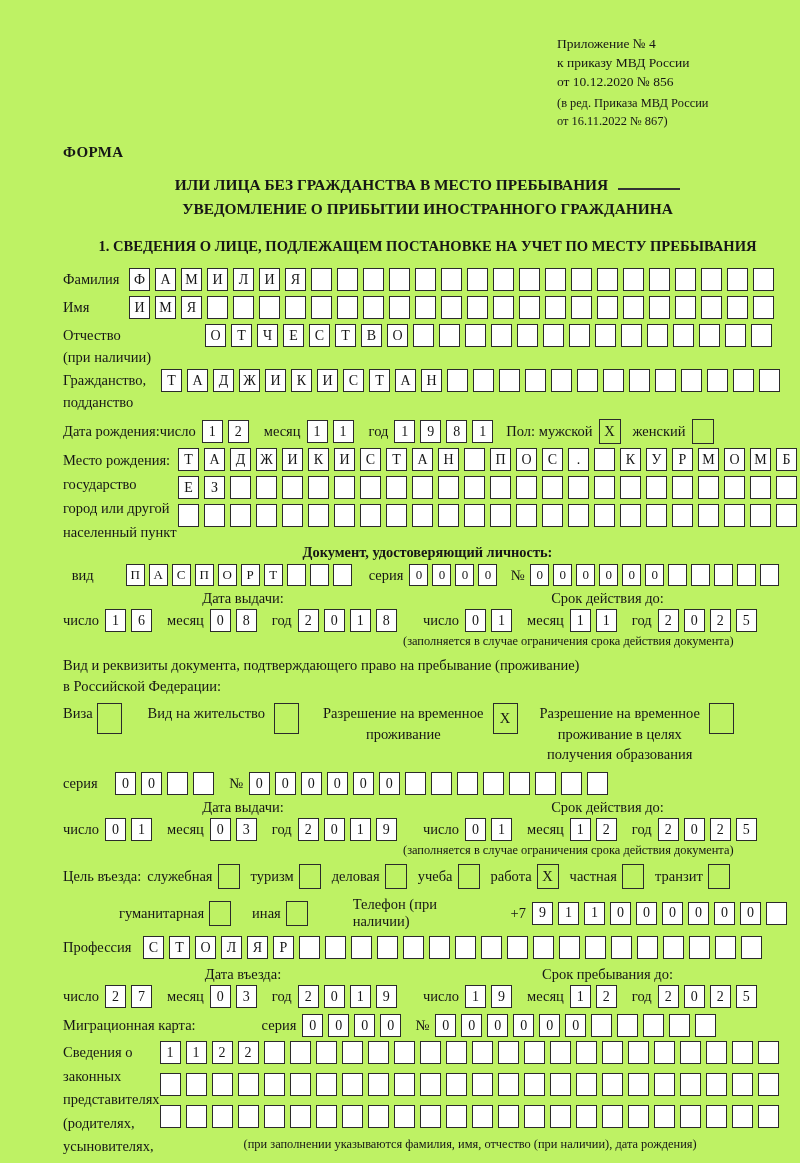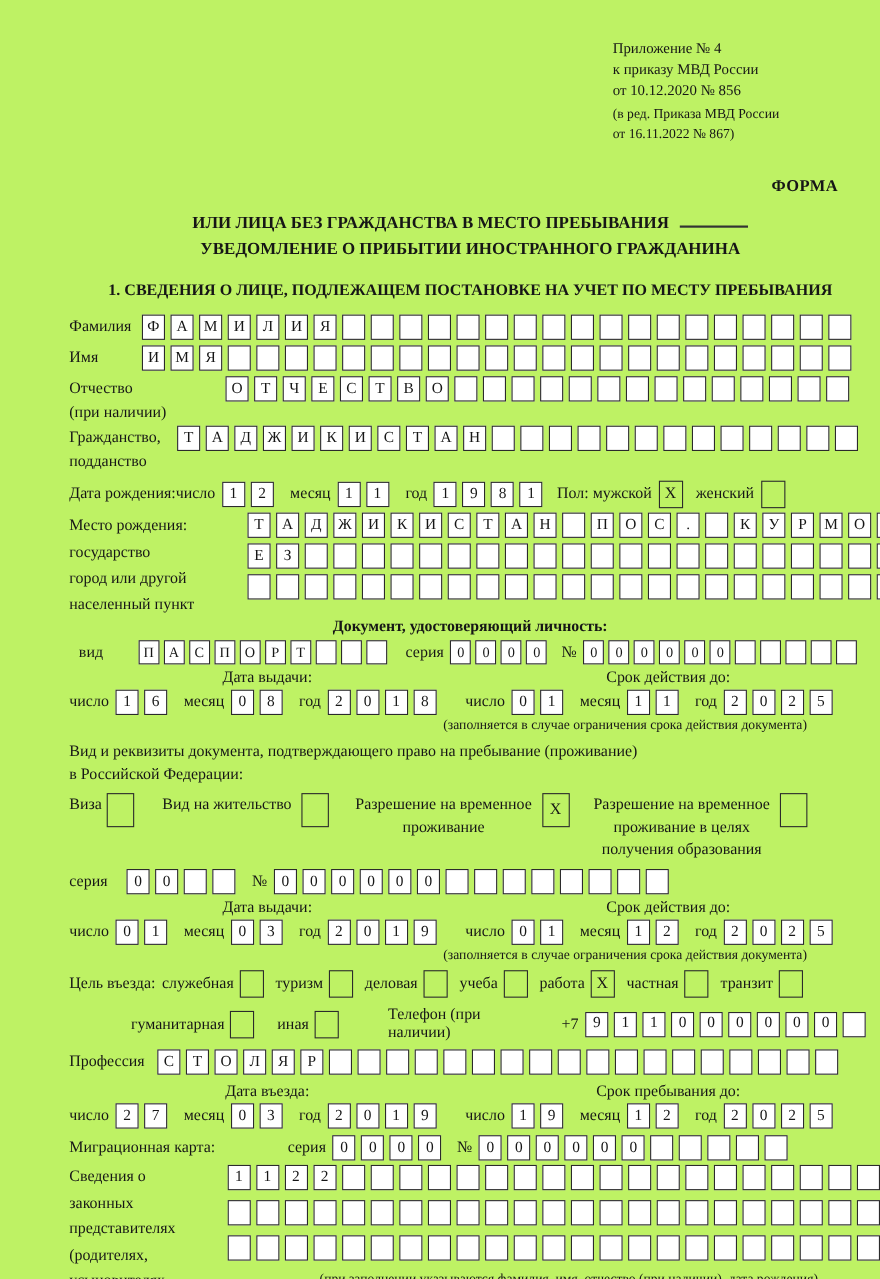--- a/index.html
+++ b/index.html
@@ -2,21 +2,21 @@
 <html><head>
 <meta charset="utf-8">
 <style>
   html,body{margin:0;padding:0;background:#fff;}
   .page{width:800px;height:1163px;box-sizing:border-box;padding:34px 8px 0 63px;
         background:#bef264;color:#161616;font-family:"Liberation Serif","DejaVu Serif",serif;
         overflow:hidden;position:relative;}
   
   .hdr{margin-left:494px;font-size:13.5px;line-height:1.42;}
   .hdr .amend{font-size:12.4px;line-height:1.38;margin-top:4px;}
-  .forma{font-weight:bold;text-align:right;padding-right:30px;margin-top:32px;font-size:15px;letter-spacing:.4px;}
+  .forma{font-weight:bold;text-align:left;padding-right:30px;margin-top:14px;font-size:15px;letter-spacing:.4px;}
   
   .title{text-align:center;font-weight:bold;font-size:15.4px;margin-top:12px;line-height:1.55;}
   .blank-line{display:inline-block;width:62px;border-bottom:2px solid #333;margin-left:10px;}
   .sec{font-weight:bold;text-align:center;font-size:14.6px;margin-top:18px;}
   
   .row{display:flex;align-items:flex-start;margin-top:5px;}
   .lbl{font-size:14.5px;line-height:23px;}
   .lbl2{font-size:14.5px;line-height:22px;}
   .cells{display:inline-flex;flex-wrap:nowrap;}
   .cell{flex:0 0 21px;width:21px;height:23px;margin-right:5px;border:1.7px solid #2b2b2b;
@@ -40,21 +40,21 @@
   
   .intro{font-size:14.5px;line-height:21px;margin-top:4px;}
   .optrow{display:flex;align-items:flex-start;margin-top:6px;}
   .opt{display:flex;align-items:flex-start;}
   .olbl{font-size:14.5px;line-height:1.4;text-align:center;margin-right:9px;}
   
   .vrow{display:flex;align-items:center;margin-top:6px;font-size:14.5px;flex-wrap:nowrap;}
   .vopt{display:flex;align-items:center;margin-right:11px;}
   .vopt .vlbl{margin-right:5px;}
   
-  .lblock{display:flex;margin-top:4px;gap:47px;}
+  .lblock{display:flex;margin-top:4px;}
   .lblock .labels{font-size:14.5px;line-height:24px;white-space:nowrap;overflow:visible;}
   .lblock .cellcol .cellrow{margin-bottom:5px;}
   .repblock .labels{line-height:23.5px;flex:0 0 66px;}
   .repblock .cellcol .cellrow{margin-bottom:9px;}
   .bpblock .labels{flex:0 0 115px;}
   .finalnote{font-size:12.4px;margin-left:84px;margin-top:0;}
 </style>
 </head>
 <body>
 

